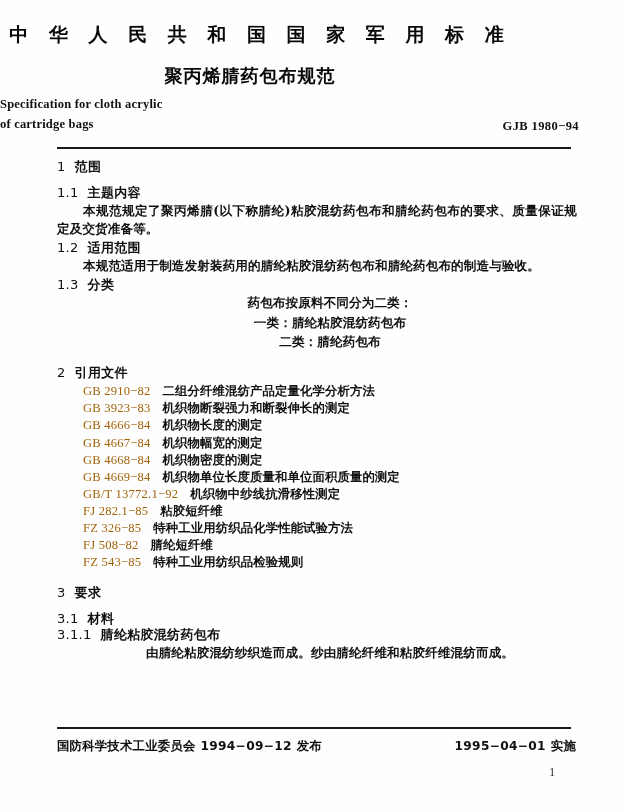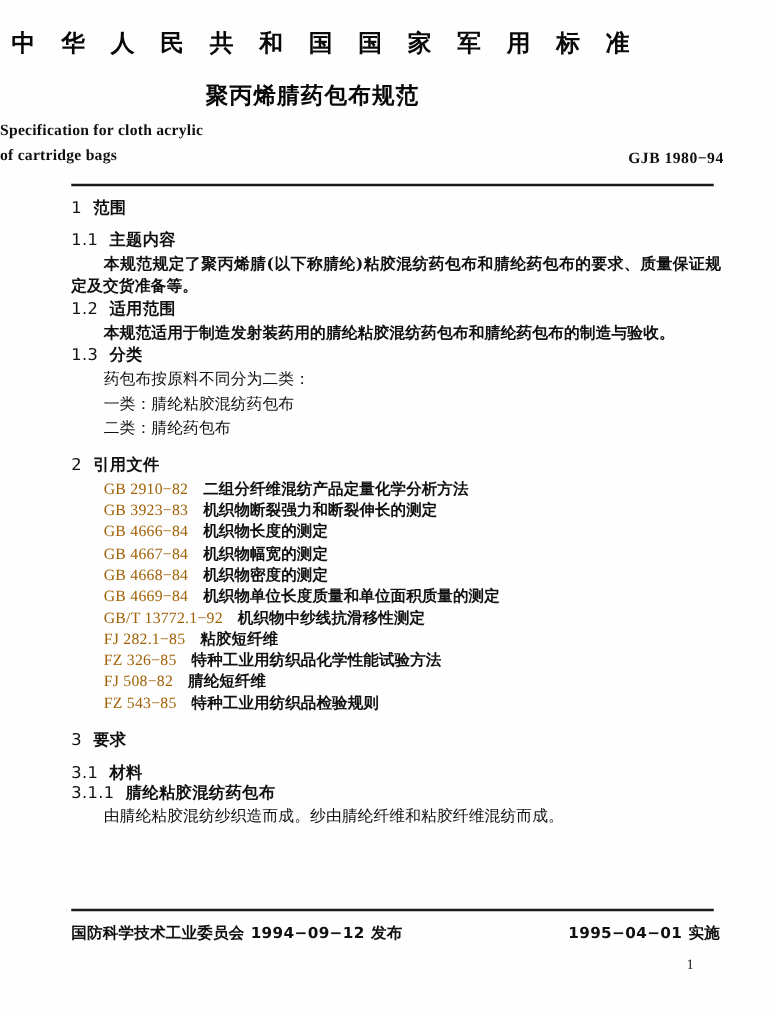--- a/index.html
+++ b/index.html
@@ -128,26 +128,27 @@
     font-size: 12.6px;
     line-height: 1.42;
     margin: 0 0 3px 0;
     text-align: justify;
     letter-spacing: 0.1px;
   }
   .para.indent { text-indent: 26px; }
 
   .sub-line {
     font-family: "DejaVu Serif", "Liberation Serif", serif;
-    font-weight: normal;
+    font-weight: bold;
     font-size: 12.6px;
     line-height: 1.42;
     margin: 0 0 2px 0;
     padding-left: 26px;
     letter-spacing: 0.1px;
+    text-align: center;
   }
 
   .spacer-sm { height: 9px; }
   .spacer-md { height: 13px; }
 
   
   .ref-list {
     margin: 6px 0 0 0;
     padding: 0;
     list-style: none;

